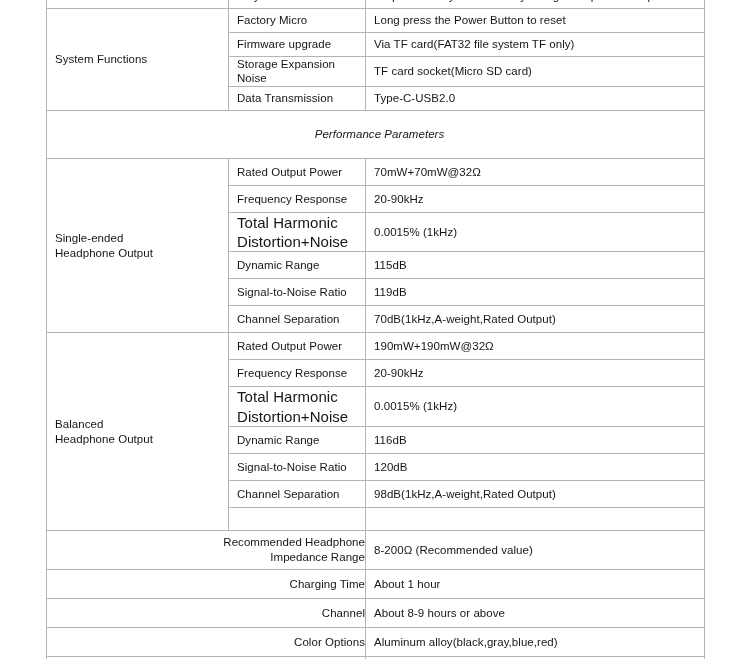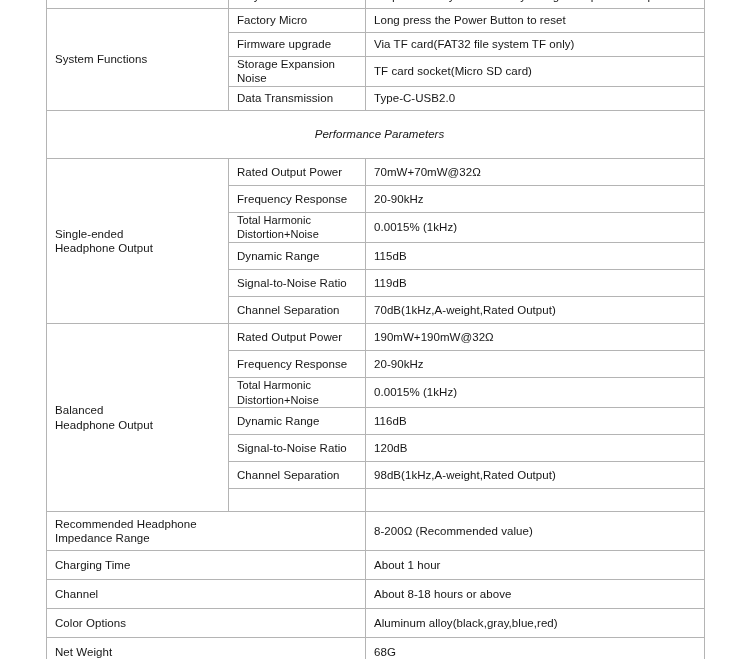--- a/index.html
+++ b/index.html
@@ -83,33 +83,34 @@
     height: 47px;
     line-height: 47px;
     font-style: italic;
   }
 
   td.wide-label {
     font-size: 13px;
     padding-left: 16px;
     line-height: 1.45;
     letter-spacing: 0.1px;
+    text-align: right;
   }
 
   tr.r-std td { height: 23px; }
   tr.r-two td { height: 25px; }
   tr.r-tall td { height: 26px; }
   tr.r-empty td { height: 22px; }
   tr.r-bottom td { height: 28px; }
   tr.r-bottom2 td { height: 38px; }
 
   .two-line {
     display: block;
     line-height: 1.15;
-    font-size: 11px;
+    font-size: 15px;
     padding: 1px 0;
   }
 
   .lbl-line { display: block; }
 </style>
 </head>
 <body>
 
 <div class="sheet">
 
@@ -223,21 +224,21 @@
           <span class="lbl-line">Impedance Range</span>
         </td>
         <td class="value">8-200Ω (Recommended value)</td>
       </tr>
       <tr class="r-bottom">
         <td class="wide-label" colspan="2">Charging Time</td>
         <td class="value">About 1 hour</td>
       </tr>
       <tr class="r-bottom">
         <td class="wide-label" colspan="2">Channel</td>
-        <td class="value">About 8-18 hours or above</td>
+        <td class="value">About 8-9 hours or above</td>
       </tr>
       <tr class="r-bottom">
         <td class="wide-label" colspan="2">Color Options</td>
         <td class="value">Aluminum alloy(black,gray,blue,red)</td>
       </tr>
       <tr class="r-bottom">
         <td class="wide-label" colspan="2">Net Weight</td>
         <td class="value">68G</td>
       </tr>
 

